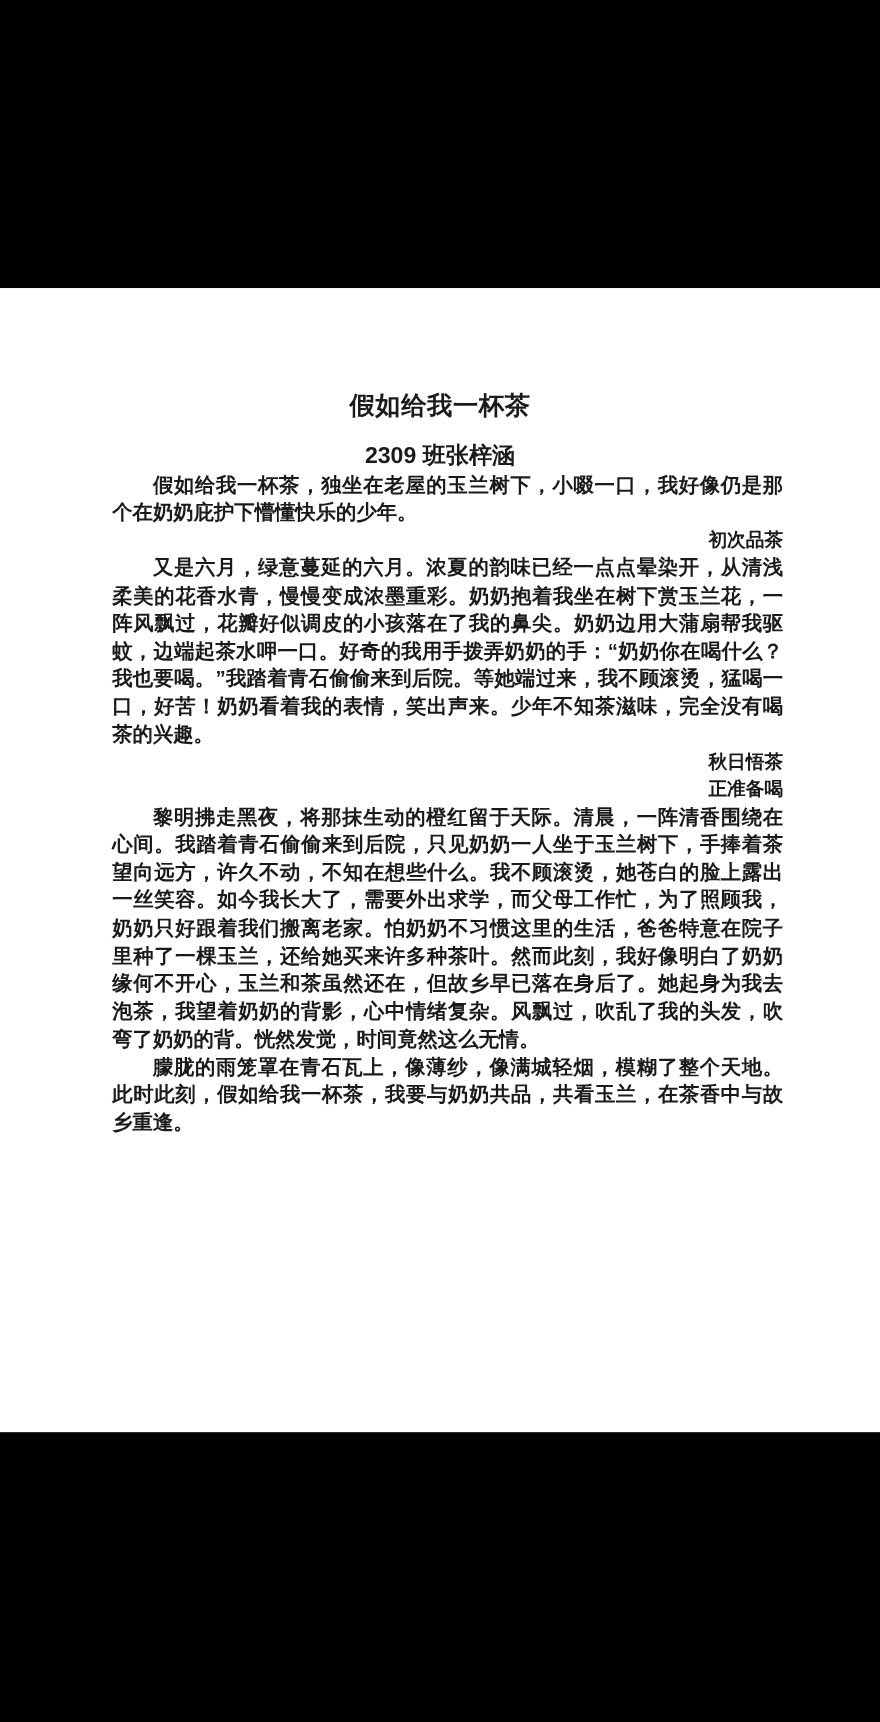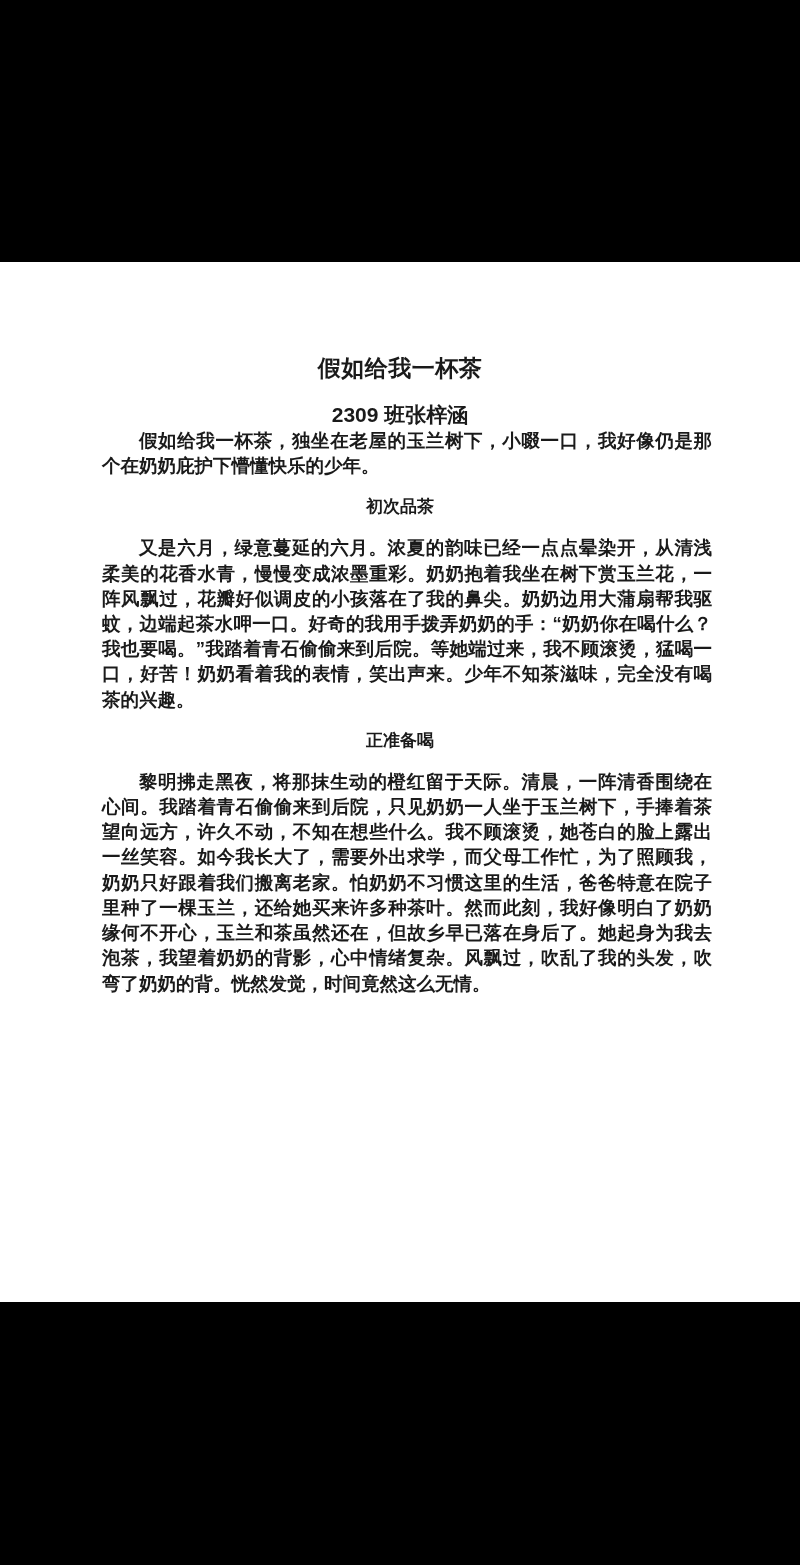--- a/index.html
+++ b/index.html
@@ -63,26 +63,26 @@
   }
   .byline {
     text-align: center;
     font-size: 21px;
     font-weight: bold;
     color: #1a1a1a;
     margin-top: 18px;
     line-height: 1.3;
   }
   .section-heading {
-    text-align: center;
+    text-align: right;
     font-size: 17px;
     font-weight: bold;
     color: #1a1a1a;
     line-height: 25px;
-    margin: 16px;
+    margin: 0;
   }
   .para {
     font-size: 18.5px;
     font-weight: bold;
     color: #1a1a1a;
     line-height: 25.2px;
     margin: 0;
     text-align: justify;
     text-justify: inter-character;
     text-indent: 2em;
@@ -106,23 +106,25 @@
 
       <h1 class="doc-title">假如给我一杯茶</h1>
 
       <div class="byline">2309 班张梓涵</div>
 
       <p class="para last-line-left">假如给我一杯茶，独坐在老屋的玉兰树下，小啜一口，我好像仍是那个在奶奶庇护下懵懂快乐的少年。</p>
 
       <div class="section-heading">初次品茶</div>
       <p class="para last-line-left">又是六月，绿意蔓延的六月。浓夏的韵味已经一点点晕染开，从清浅柔美的花香水青，慢慢变成浓墨重彩。奶奶抱着我坐在树下赏玉兰花，一阵风飘过，花瓣好似调皮的小孩落在了我的鼻尖。奶奶边用大蒲扇帮我驱蚊，边端起茶水呷一口。好奇的我用手拨弄奶奶的手：“奶奶你在喝什么？我也要喝。”我踏着青石偷偷来到后院。等她端过来，我不顾滚烫，猛喝一口，好苦！奶奶看着我的表情，笑出声来。少年不知茶滋味，完全没有喝茶的兴趣。</p>
 
+      <div class="section-heading">秋日悟茶</div>
 
       <div class="section-heading">正准备喝</div>
       <p class="para last-line-left">黎明拂走黑夜，将那抹生动的橙红留于天际。清晨，一阵清香围绕在心间。我踏着青石偷偷来到后院，只见奶奶一人坐于玉兰树下，手捧着茶望向远方，许久不动，不知在想些什么。我不顾滚烫，她苍白的脸上露出一丝笑容。如今我长大了，需要外出求学，而父母工作忙，为了照顾我，奶奶只好跟着我们搬离老家。怕奶奶不习惯这里的生活，爸爸特意在院子里种了一棵玉兰，还给她买来许多种茶叶。然而此刻，我好像明白了奶奶缘何不开心，玉兰和茶虽然还在，但故乡早已落在身后了。她起身为我去泡茶，我望着奶奶的背影，心中情绪复杂。风飘过，吹乱了我的头发，吹弯了奶奶的背。恍然发觉，时间竟然这么无情。</p>
 
+      <p class="para last-line-left">朦胧的雨笼罩在青石瓦上，像薄纱，像满城轻烟，模糊了整个天地。此时此刻，假如给我一杯茶，我要与奶奶共品，共看玉兰，在茶香中与故乡重逢。</p>
 
     </div>
   </div>
 
   <div class="letterbox-bottom"></div>
 
 </div>
 
 </body></html>

